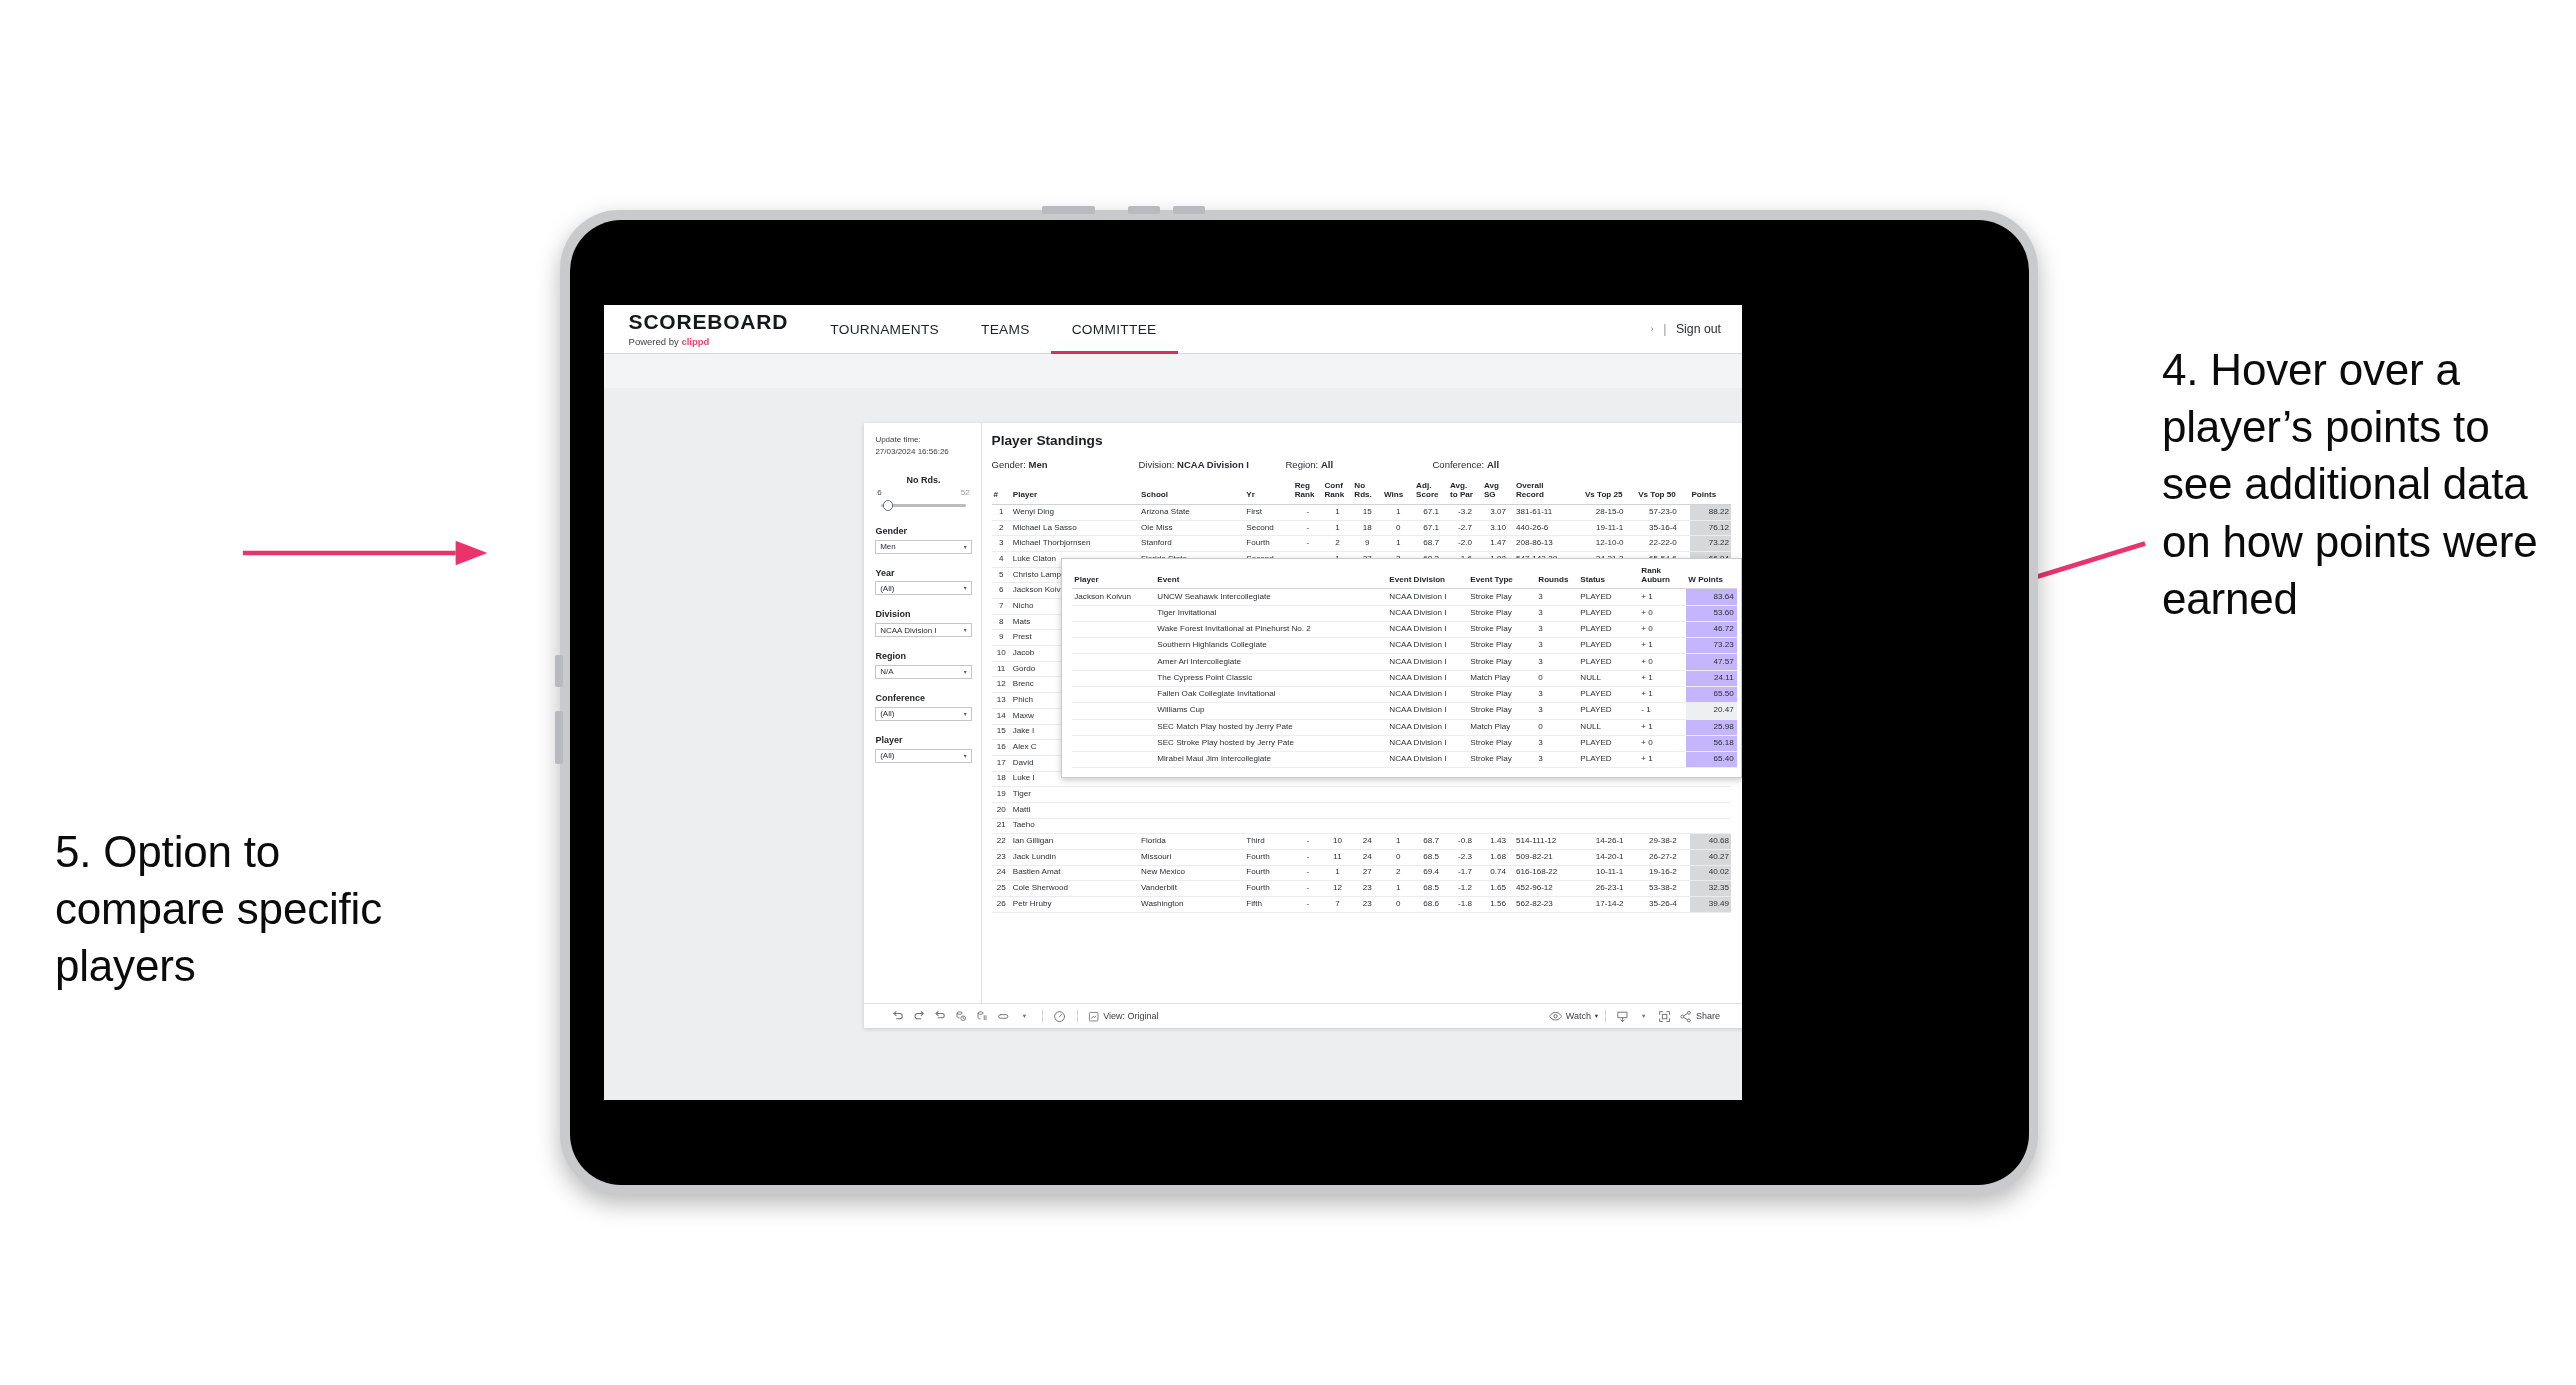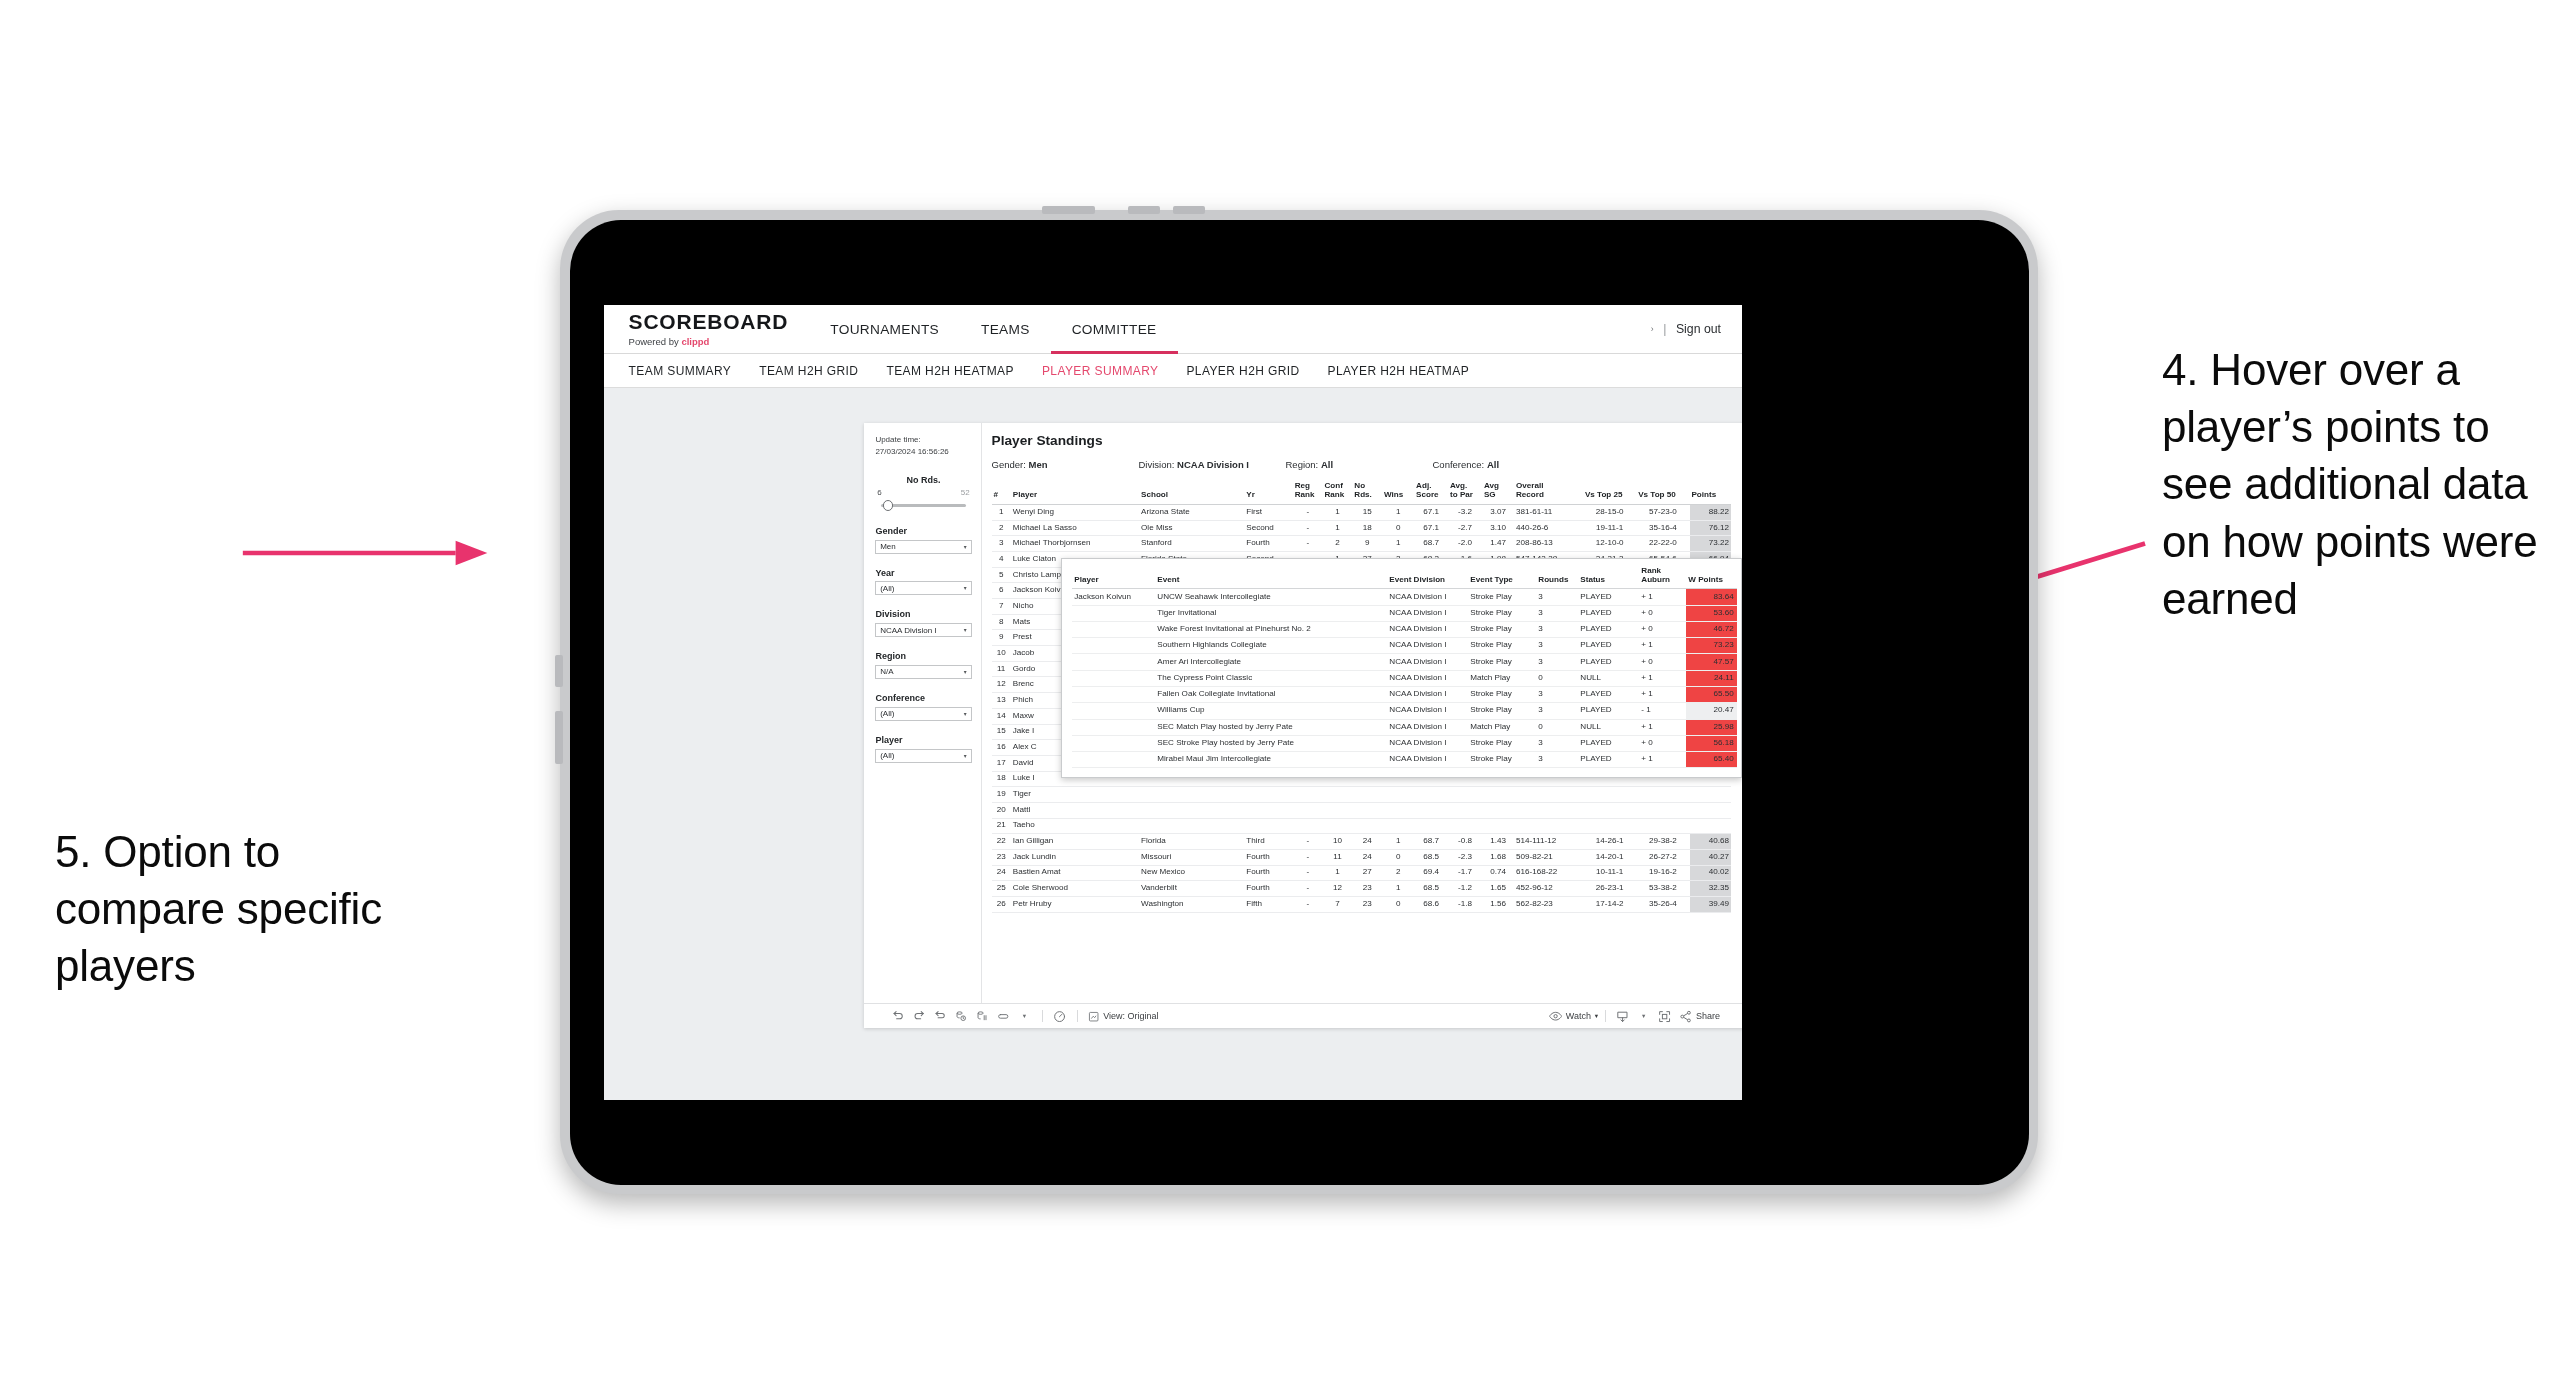--- a/index.html
+++ b/index.html
@@ -215,21 +215,21 @@
     border-bottom: 0.9px solid #edeeef; line-height: 1.1; white-space: nowrap;
   }
   .t-player { width: 83px; }
   .t-event  { width: 232px; }
   .t-div    { width: 81px; }
   .t-type   { width: 68px; }
   .t-rnds   { width: 42px; }
   .t-stat   { width: 61px; }
   .t-imp    { width: 47px; }
   .t-pts    { width: 51px; }
-  td.tt-pts { text-align: right; padding-right: 5.7px; background: #ef4444; color:#222; }
+  td.tt-pts { text-align: right; padding-right: 5.7px; background: #c4b5fd; color:#222; }
   td.tt-pts.plain { background: #eeeff0; }
 
   
   #viz-toolbar {
     height: 24.6px; flex: 0 0 24.6px; border-top: 0.9px solid #e0e1e3;
     background: #fff; display: flex; align-items: center;
     padding: 0 24px; gap: 0px; font-size: 9px; color: #4b4e51;
   }
   .tb-ico {
     width: 21px; height: 17px; display: flex; align-items: center;
@@ -288,28 +288,20 @@
       <span>COMMITTEE</span>
     </div>
 
     <div id="appbar-right">
       <span id="chev">›</span>
       <span class="sep">|</span>
       <span>Sign out</span>
     </div>
   </div>
 
-  <div id="subnav">
-    <div class="subtab">TEAM SUMMARY</div>
-    <div class="subtab">TEAM H2H GRID</div>
-    <div class="subtab">TEAM H2H HEATMAP</div>
-    <div class="subtab active">PLAYER SUMMARY</div>
-    <div class="subtab">PLAYER H2H GRID</div>
-    <div class="subtab">PLAYER H2H HEATMAP</div>
-  </div>
 
   <div id="canvas">
 
     <div id="sheet">
       <div id="sheet-body">
 
         <div id="filters">
 
           <div id="updatebox">
             <div>Update time:</div>

